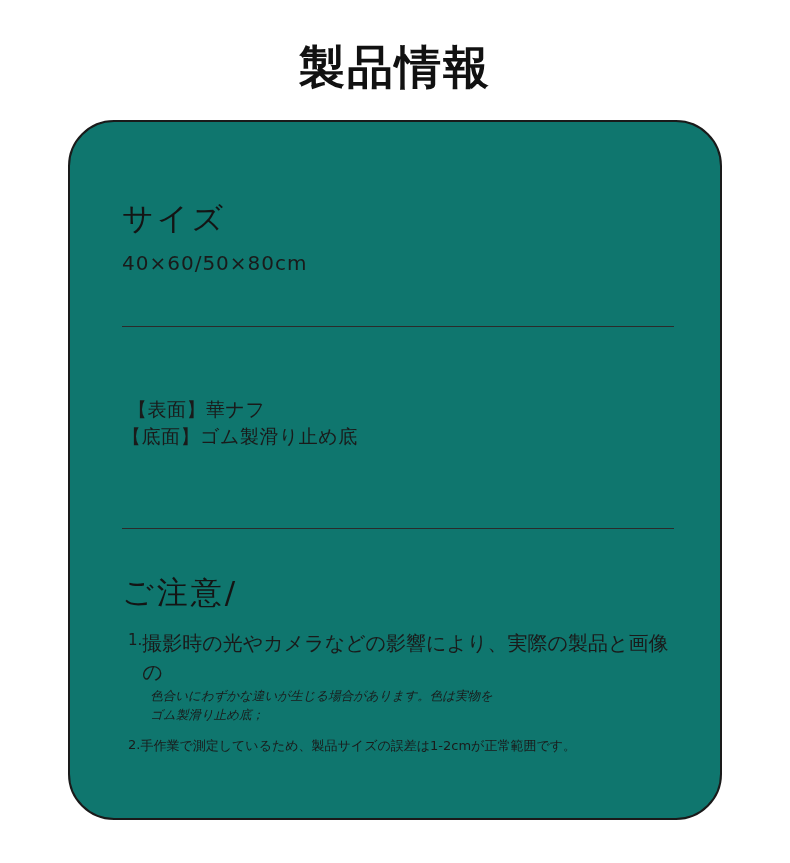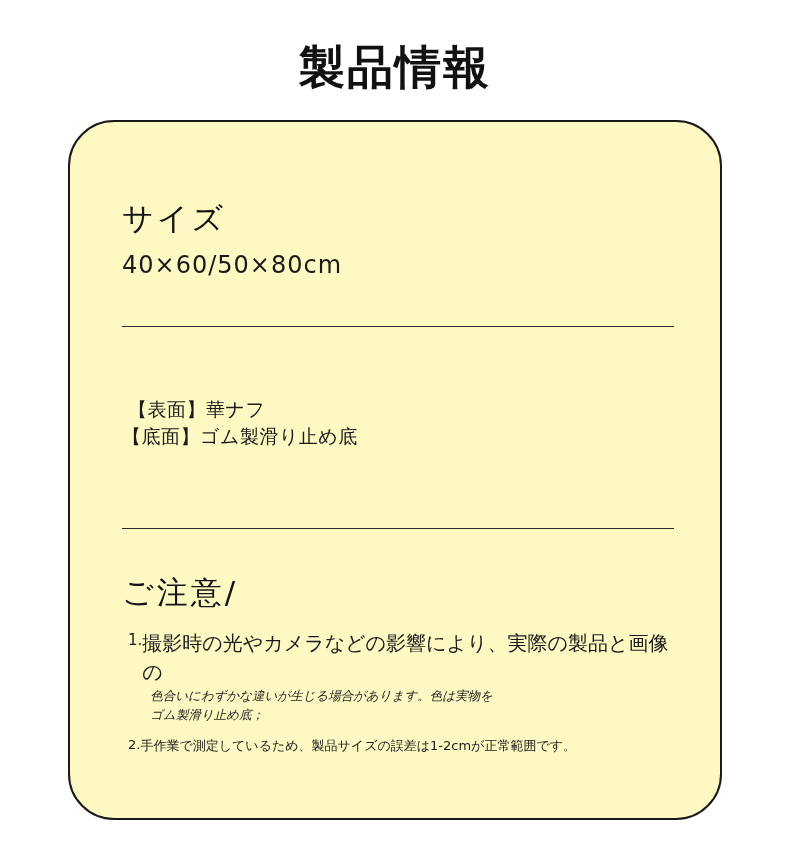--- a/index.html
+++ b/index.html
@@ -38,21 +38,21 @@
 
   .info-card {
     position: absolute;
     top: 120px;
     left: 68px;
     width: 654px;
     height: 700px;
     box-sizing: border-box;
     border: 2px solid #1a1a1a;
     border-radius: 46px;
-    background: #fef9c3;
+    background: #0f766e;
   }
 
   .section {
     position: absolute;
     left: 52px;
     width: 548px;
     box-sizing: border-box;
   }
 
   .section-heading {
@@ -63,21 +63,21 @@
     line-height: 1.2;
     margin: 0;
   }
 
   
   .section-size {
     top: 78px;
   }
   .size-value {
     margin-top: 14px;
-    font-size: 24px;
+    font-size: 20px;
     letter-spacing: 1px;
     color: #1a1a1a;
   }
 
   
   .divider {
     position: absolute;
     left: 52px;
     width: 552px;
     height: 1px;

